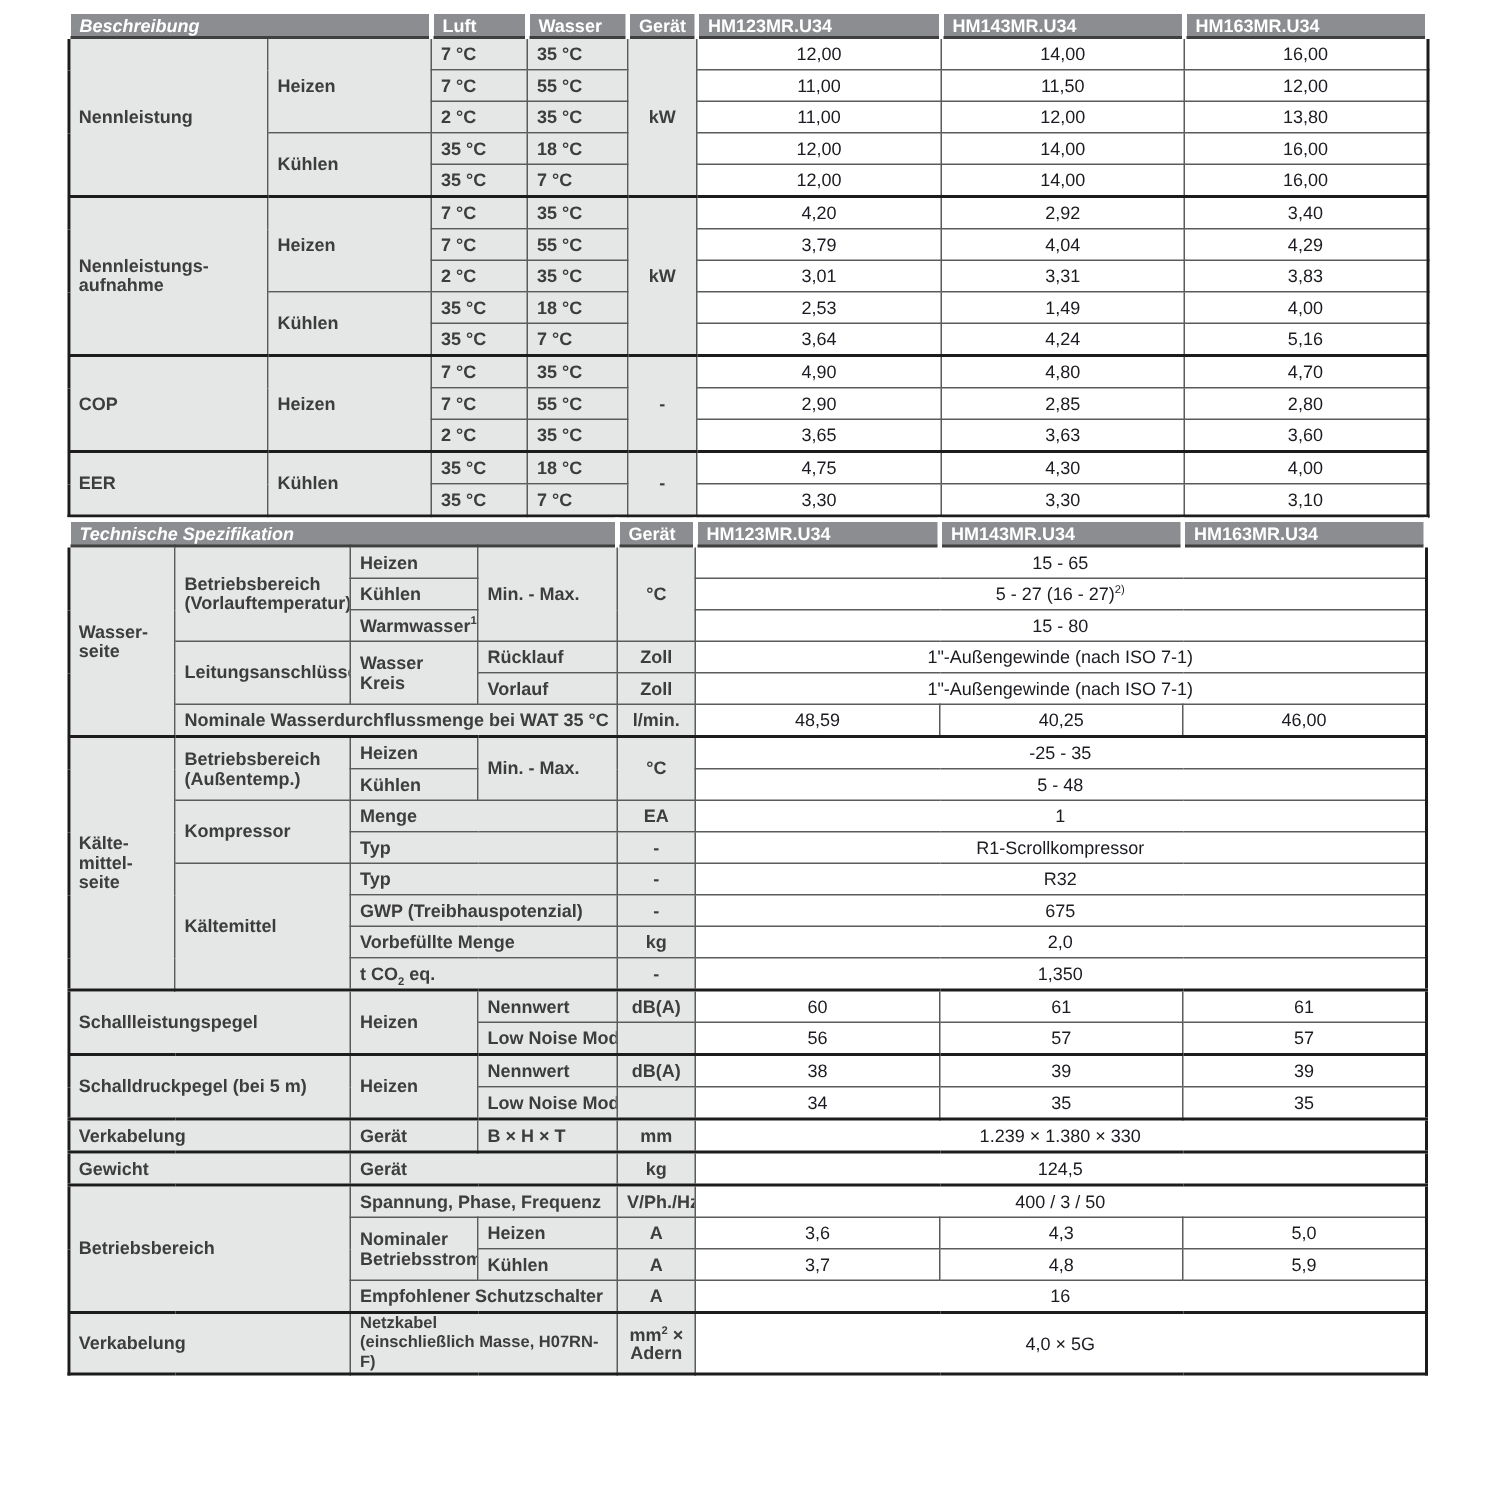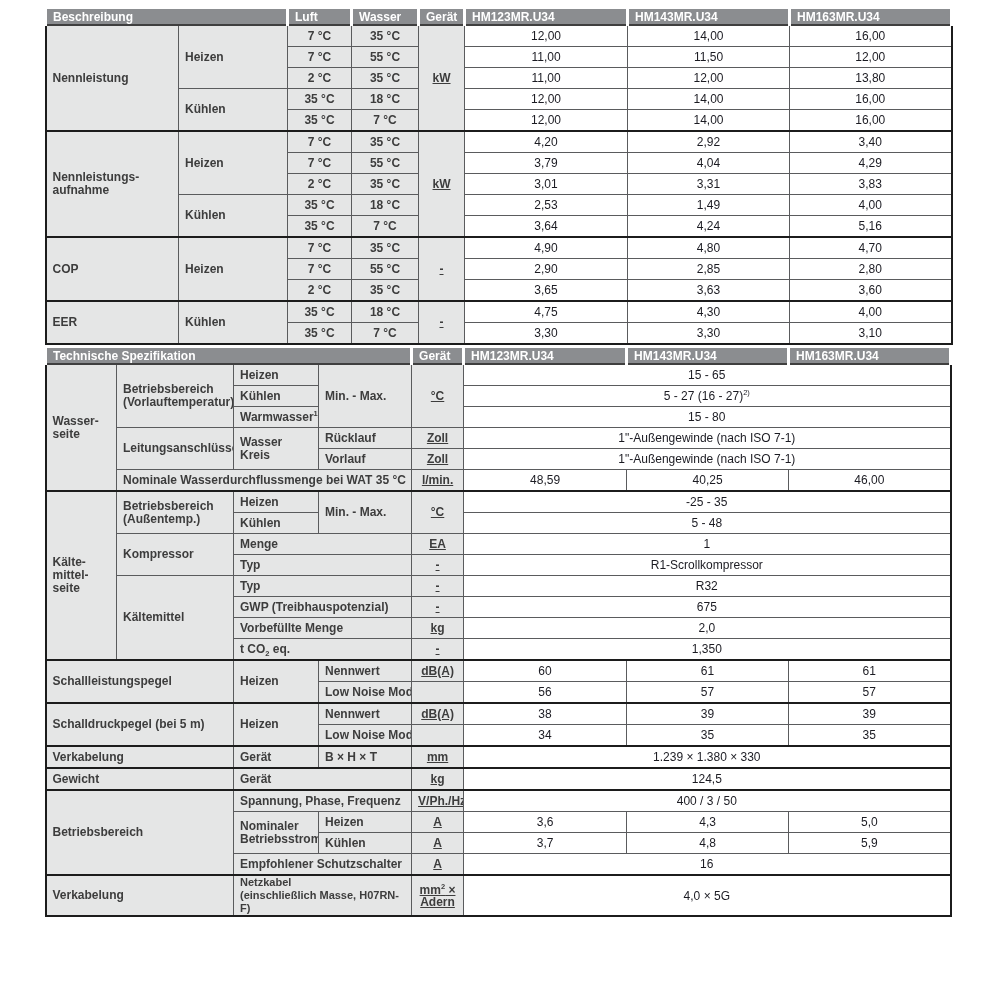--- a/index.html
+++ b/index.html
@@ -21,27 +21,27 @@
   .t td, .t th {
     border:1px solid #5a5b5d;
     font-size:12px; padding:0 6px; height:20px;
     overflow:hidden; vertical-align:middle;
   }
   .t thead th {
     background:#8b8d90; color:#fff; font-weight:bold;
     border:3px solid #fff; border-bottom:2px solid #3f3f3f;
     height:15px; text-align:left; font-size:12px;
   }
-  .t thead th.first { text-align:left; padding-left:6px; }
+  .t thead th.first { text-align:left; padding-left:6px;font-style:italic; }
   .lbl {
     background:#e5e6e6; color:#3d3d3d; font-weight:bold;
     text-align:left; white-space:pre-line; line-height:13px; font-size:11.5px;
   }
-  .ctr { text-align:center;text-decoration:underline; }
-  .cond { padding-left:10px;text-align:center; }
+  .ctr { text-align:center; }
+  .cond { padding-left:10px; }
   .val { text-align:center; color:#1b1b22; background:#fff; }
   tr.sec td { border-top:2px solid #1c1c1c; }
   sup { font-size:7.5px; vertical-align:super; line-height:0; }
   sub { font-size:7.5px; vertical-align:sub; line-height:0; }
   .sm { font-size:11px; }
   .nw { white-space:nowrap;margin-top:36px; }
 </style>
 </head>
 <body>
 

